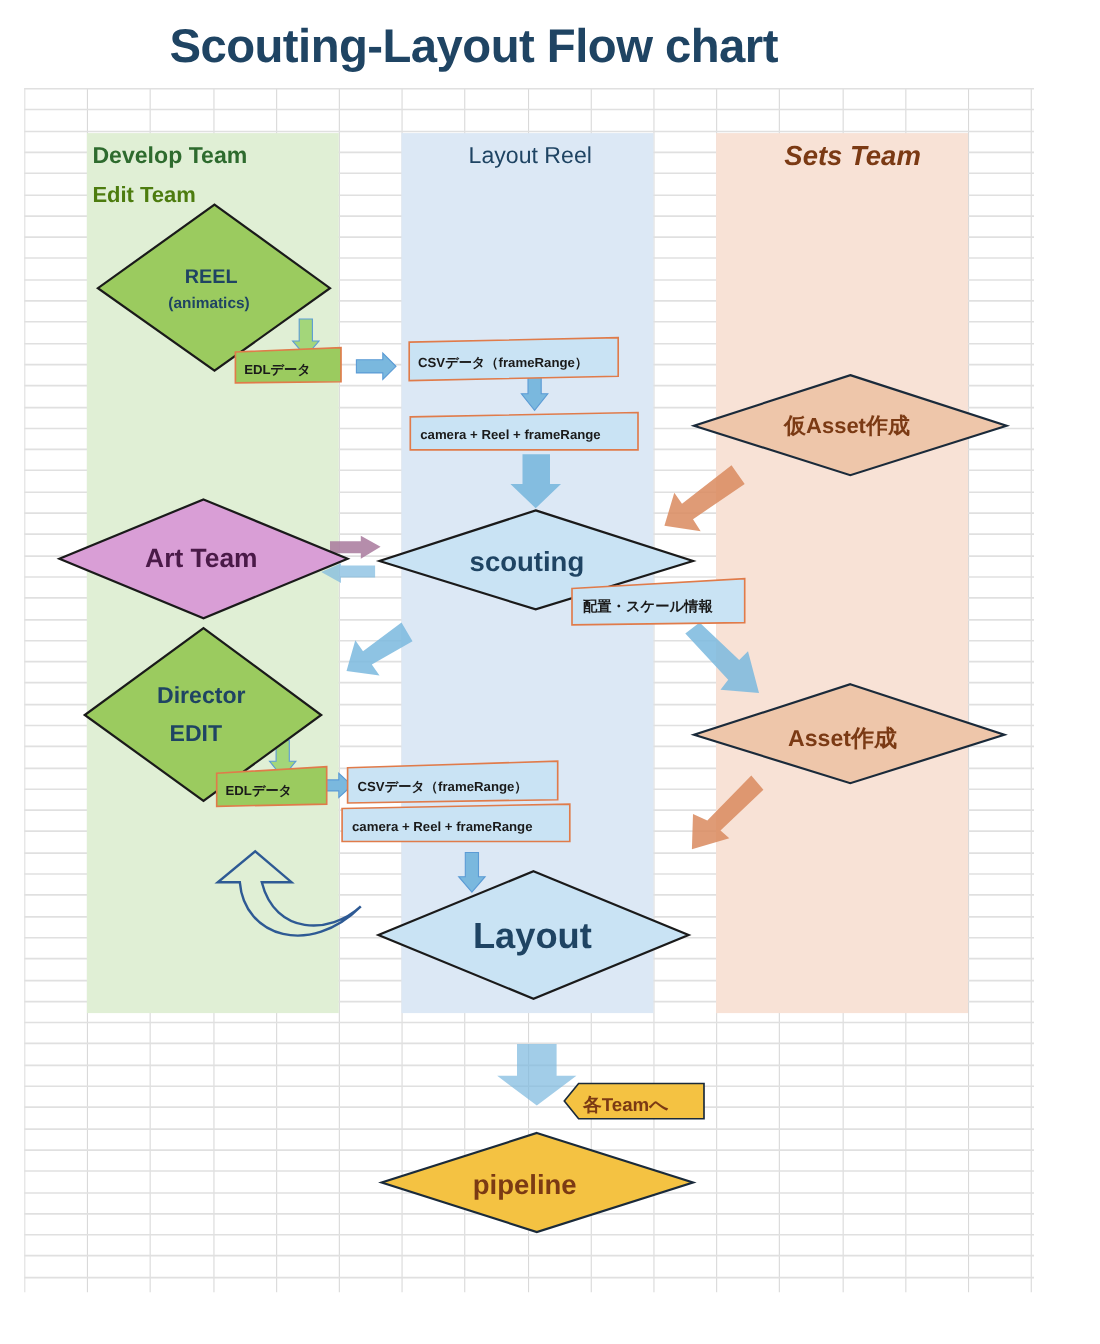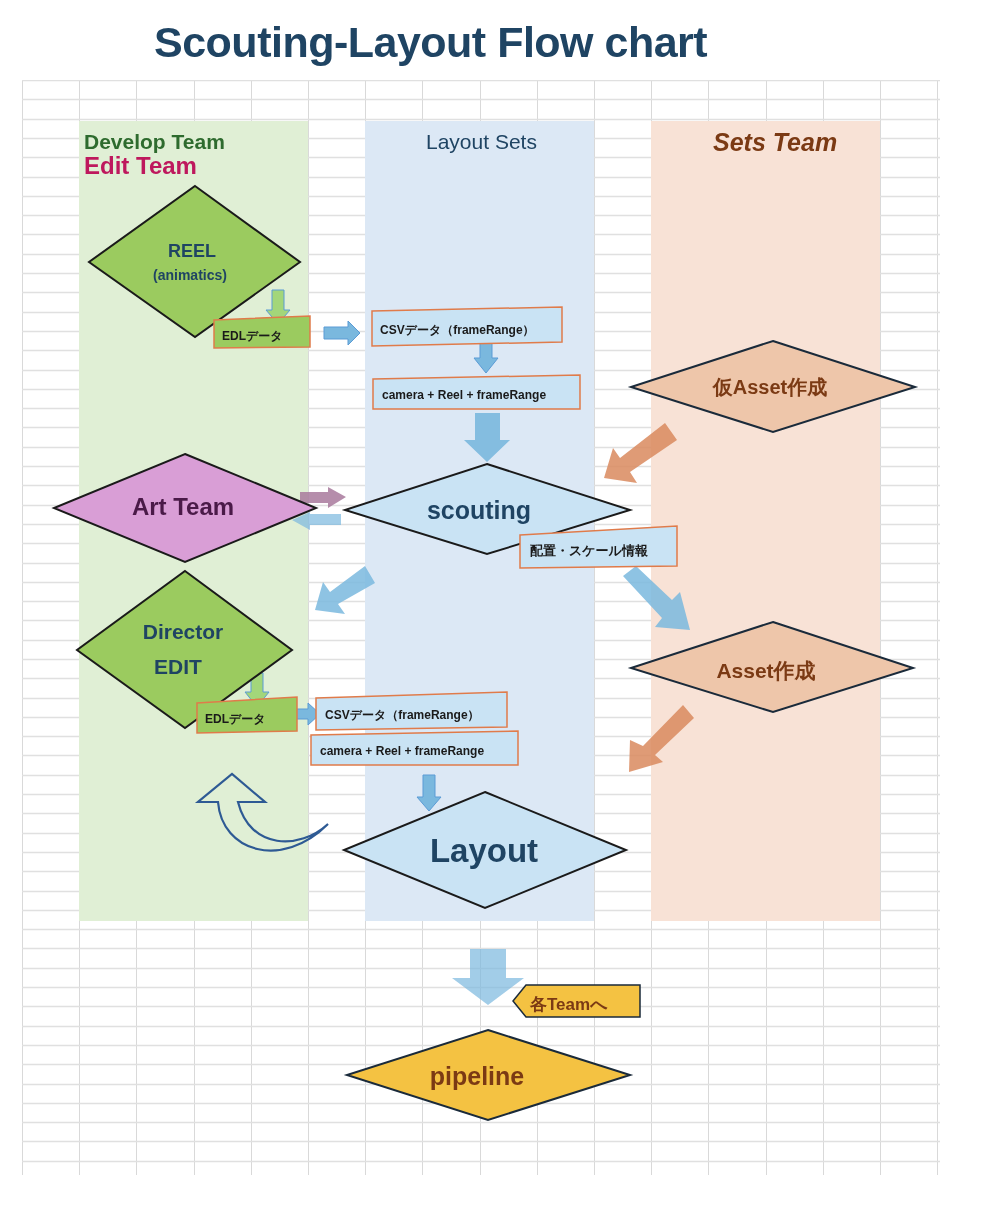--- a/index.html
+++ b/index.html
@@ -95,22 +95,22 @@
     </svg>
 </div>
 
 <div class="lane" id="lane-develop" style="left:79px;width:229px;background:#e0efd5;"></div>
 <div class="lane" id="lane-layout" style="left:365px;width:229px;background:#dce8f5;"></div>
 <div class="lane" id="lane-sets" style="left:651px;width:229px;background:#f8e2d6;"></div>
 
 <div id="title">Scouting-Layout Flow chart</div>
 
 <div class="lane-label" style="left:84px;top:130px;font-size:21px;color:#2e6b2e;">Develop Team</div>
-<div class="lane-label" style="left:84px;top:152px;font-size:24px;color:#be185d;">Edit Team</div>
-<div class="lane-label" style="left:426px;top:130px;font-size:21px;color:#1f4463;font-weight:normal;">Layout Sets</div>
+<div class="lane-label" style="left:84px;top:167px;font-size:20px;color:#4d7c0f;">Edit Team</div>
+<div class="lane-label" style="left:426px;top:130px;font-size:21px;color:#1f4463;font-weight:normal;">Layout Reel</div>
 <div class="lane-label" style="left:713px;top:128px;font-size:25px;color:#7b3a14;font-style:italic;">Sets Team</div>
 
 <svg id="canvas" width="1000" height="1222">
   <defs></defs>
 
   <polygon fill="#7ab8de" opacity="0.9" points="475,413 500,413 500,440 510,440 487,462 464,440 475,440"></polygon>
 
   <polygon fill="#d98a5e" opacity="0.85" points="665,423 677,440 630,472 637,483 604,478 613,448 620,458"></polygon>
 
   <polygon fill="#a8799c" opacity="0.85" points="300,492 328,492 328,487 346,497 328,508 328,503 300,503"></polygon>

